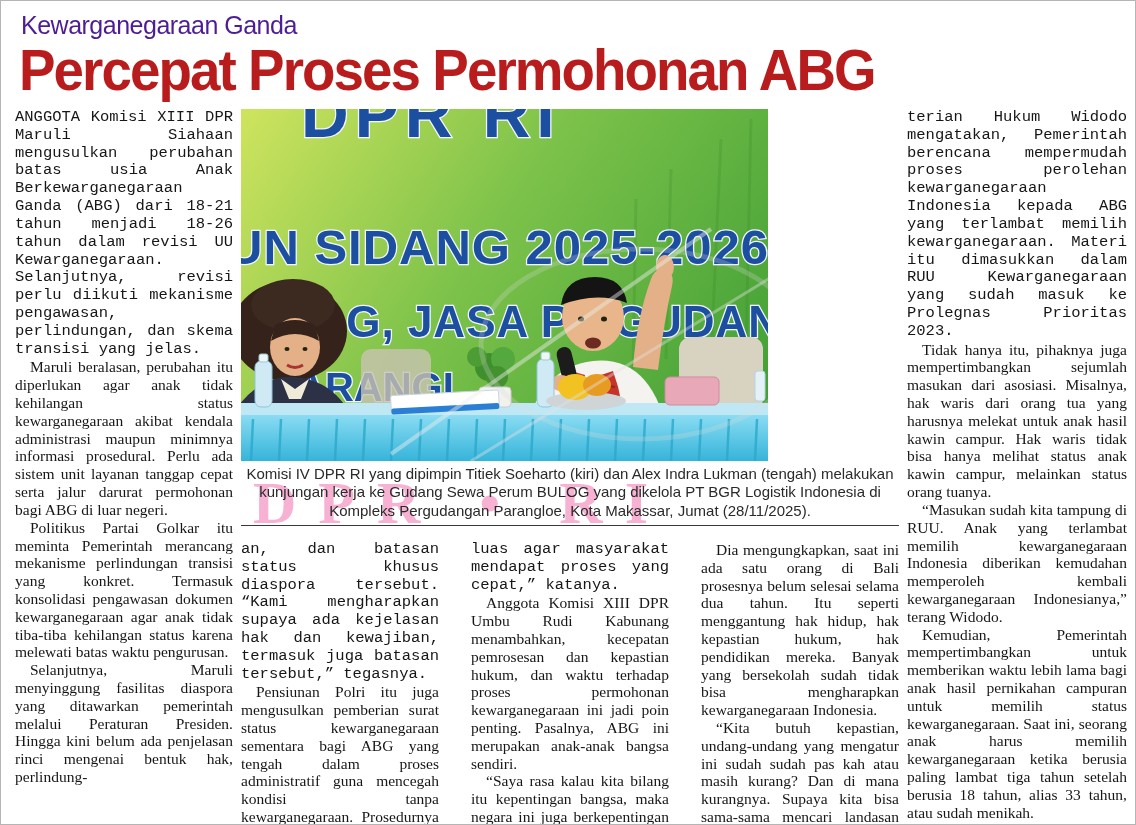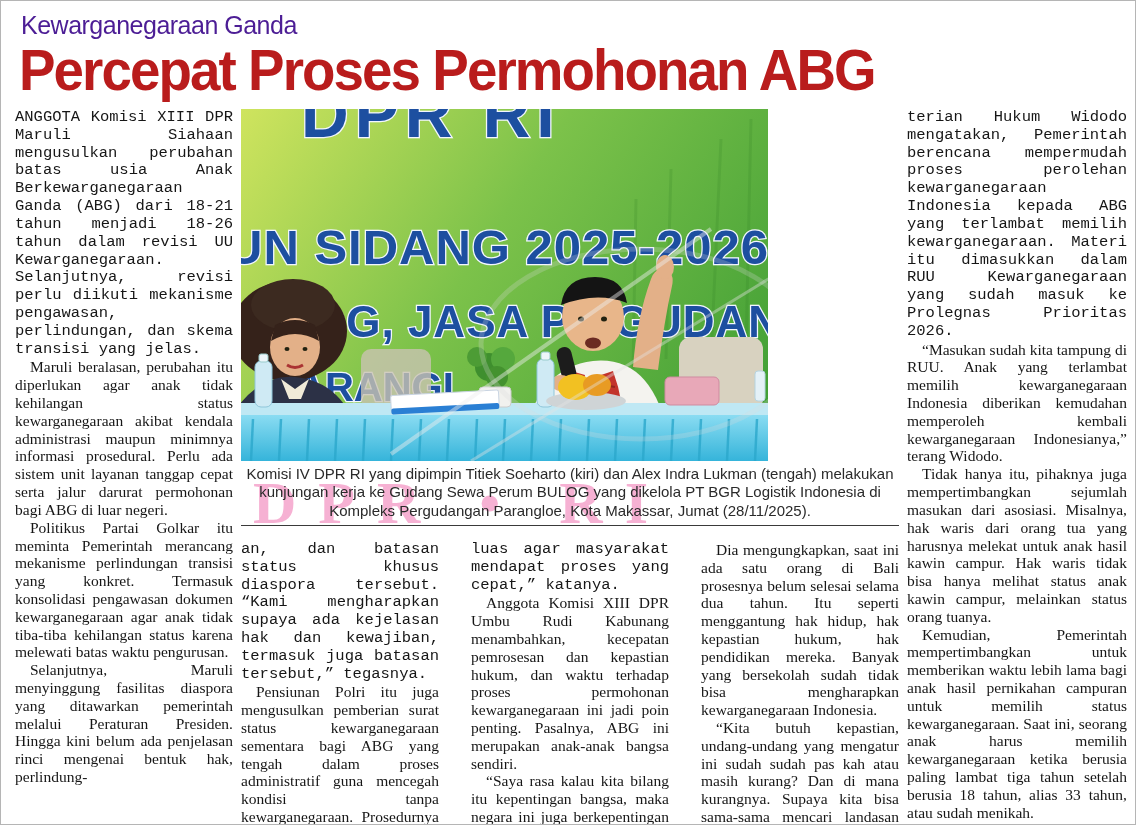--- a/index.html
+++ b/index.html
@@ -273,21 +273,21 @@
         </div>
         <div class="col">
           <p>Dia mengungkapkan, saat ini ada satu orang di Bali prosesnya belum selesai selama dua tahun. Itu seperti menggantung hak hidup, hak kepastian hukum, hak pendidikan mereka. Banyak yang bersekolah sudah tidak bisa mengharapkan kewarganegaraan Indonesia.</p>
           <p>“Kita butuh kepastian, undang-undang yang mengatur ini sudah sudah pas kah atau masih kurang? Dan di mana kurangnya. Supaya kita bisa sama-sama mencari landasan hukumnya,” sebutnya.</p>
 
         </div>
       </div>
     </div>
 
     <div class="col side-col right">
-      <p class="noindent">terian Hukum Widodo mengatakan, Pemerintah berencana mempermudah proses perolehan kewarganegaraan Indonesia kepada ABG yang terlambat memilih kewarganegaraan. Materi itu dimasukkan dalam RUU Kewarganegaraan yang sudah masuk ke Prolegnas Prioritas 2026.</p>
+      <p class="noindent">terian Hukum Widodo mengatakan, Pemerintah berencana mempermudah proses perolehan kewarganegaraan Indonesia kepada ABG yang terlambat memilih kewarganegaraan. Materi itu dimasukkan dalam RUU Kewarganegaraan yang sudah masuk ke Prolegnas Prioritas 2023.</p>
+      <p>Tidak hanya itu, pihaknya juga mempertimbangkan sejumlah masukan dari asosiasi. Misalnya, hak waris dari orang tua yang harusnya melekat untuk anak hasil kawin campur. Hak waris tidak bisa hanya melihat status anak kawin campur, melainkan status orang tuanya.</p>
       <p>“Masukan sudah kita tampung di RUU. Anak yang terlambat memilih kewarganegaraan Indonesia diberikan kemudahan memperoleh kembali kewarganegaraan Indonesianya,” terang Widodo.</p>
-      <p>Tidak hanya itu, pihaknya juga mempertimbangkan sejumlah masukan dari asosiasi. Misalnya, hak waris dari orang tua yang harusnya melekat untuk anak hasil kawin campur. Hak waris tidak bisa hanya melihat status anak kawin campur, melainkan status orang tuanya.</p>
       <p>Kemudian, Pemerintah mempertimbangkan untuk memberikan waktu lebih lama bagi anak hasil pernikahan campuran untuk memilih status kewarganegaraan. Saat ini, seorang anak harus memilih kewarganegaraan ketika berusia paling lambat tiga tahun setelah berusia 18 tahun, alias 33 tahun, atau sudah menikah.</p>
       <p><span>“Namanya RUU tentu kita tampung sebagai aspirasi masyarakat. Dan nanti politik hukumnya di pembahasan itulah yang akan ditetapkan tahunnya menjadi berapa,” pungkasnya.</span> </p>
     </div>
 
   </div>
 </div>
 
 </body></html>

